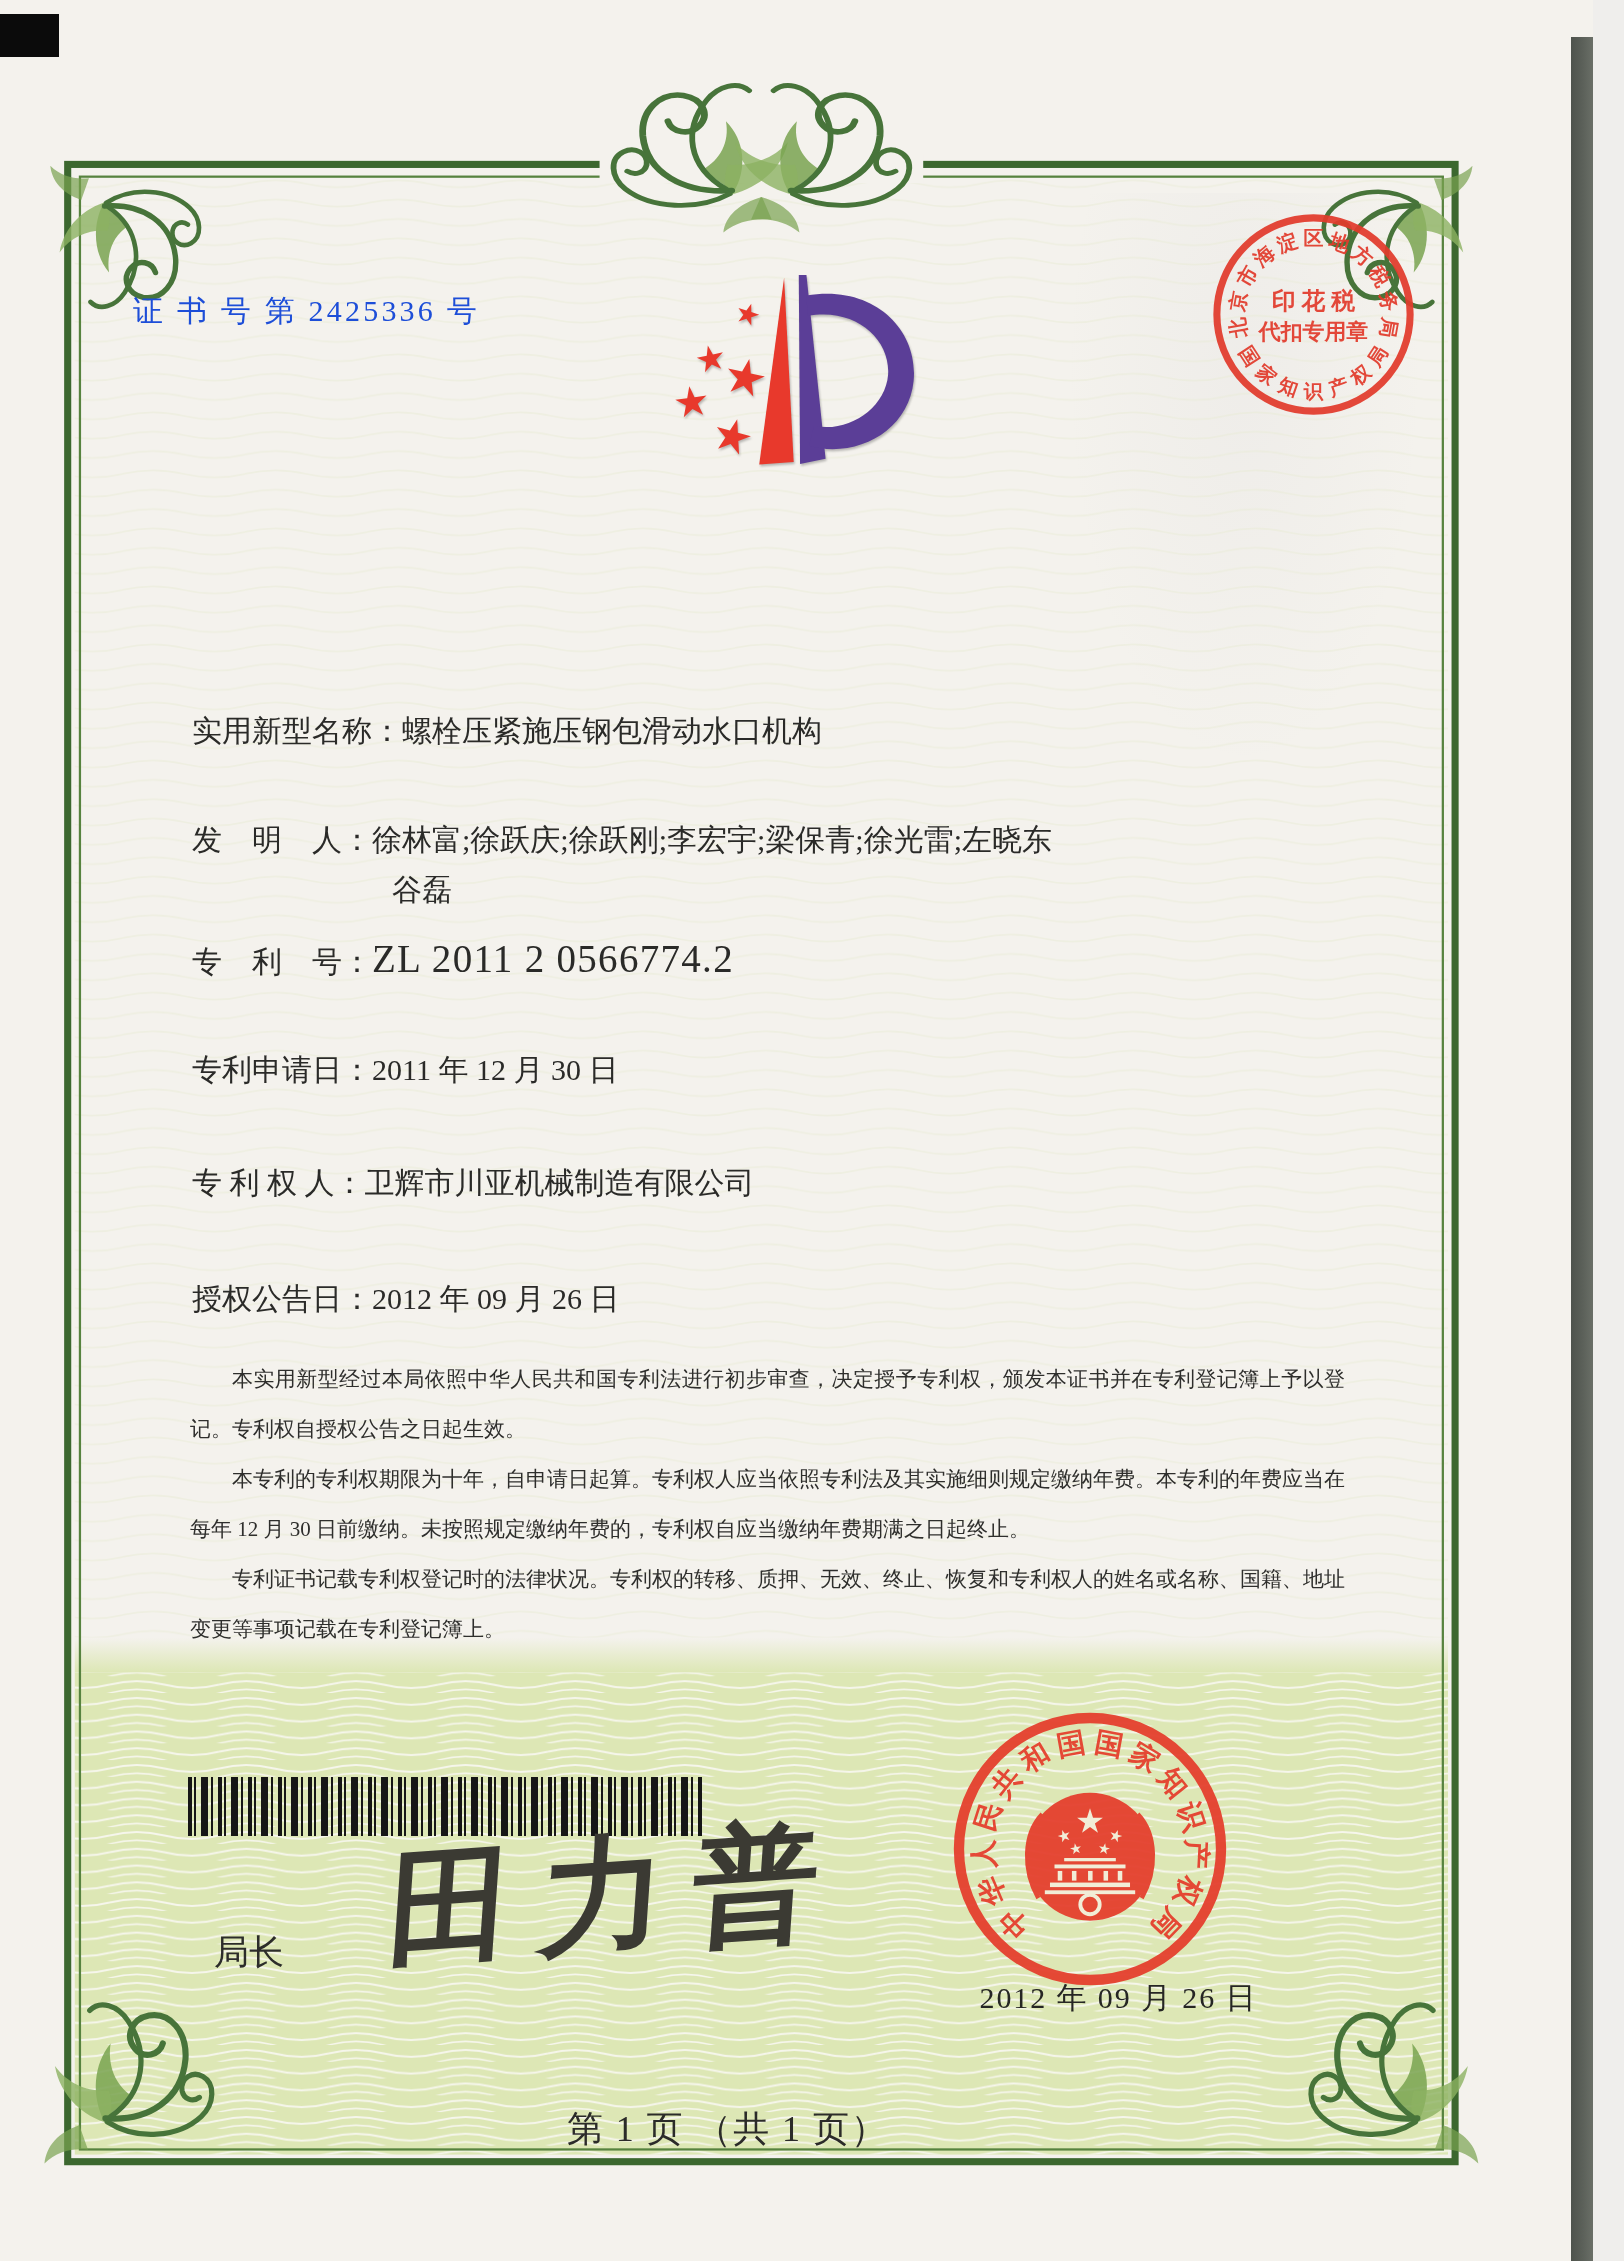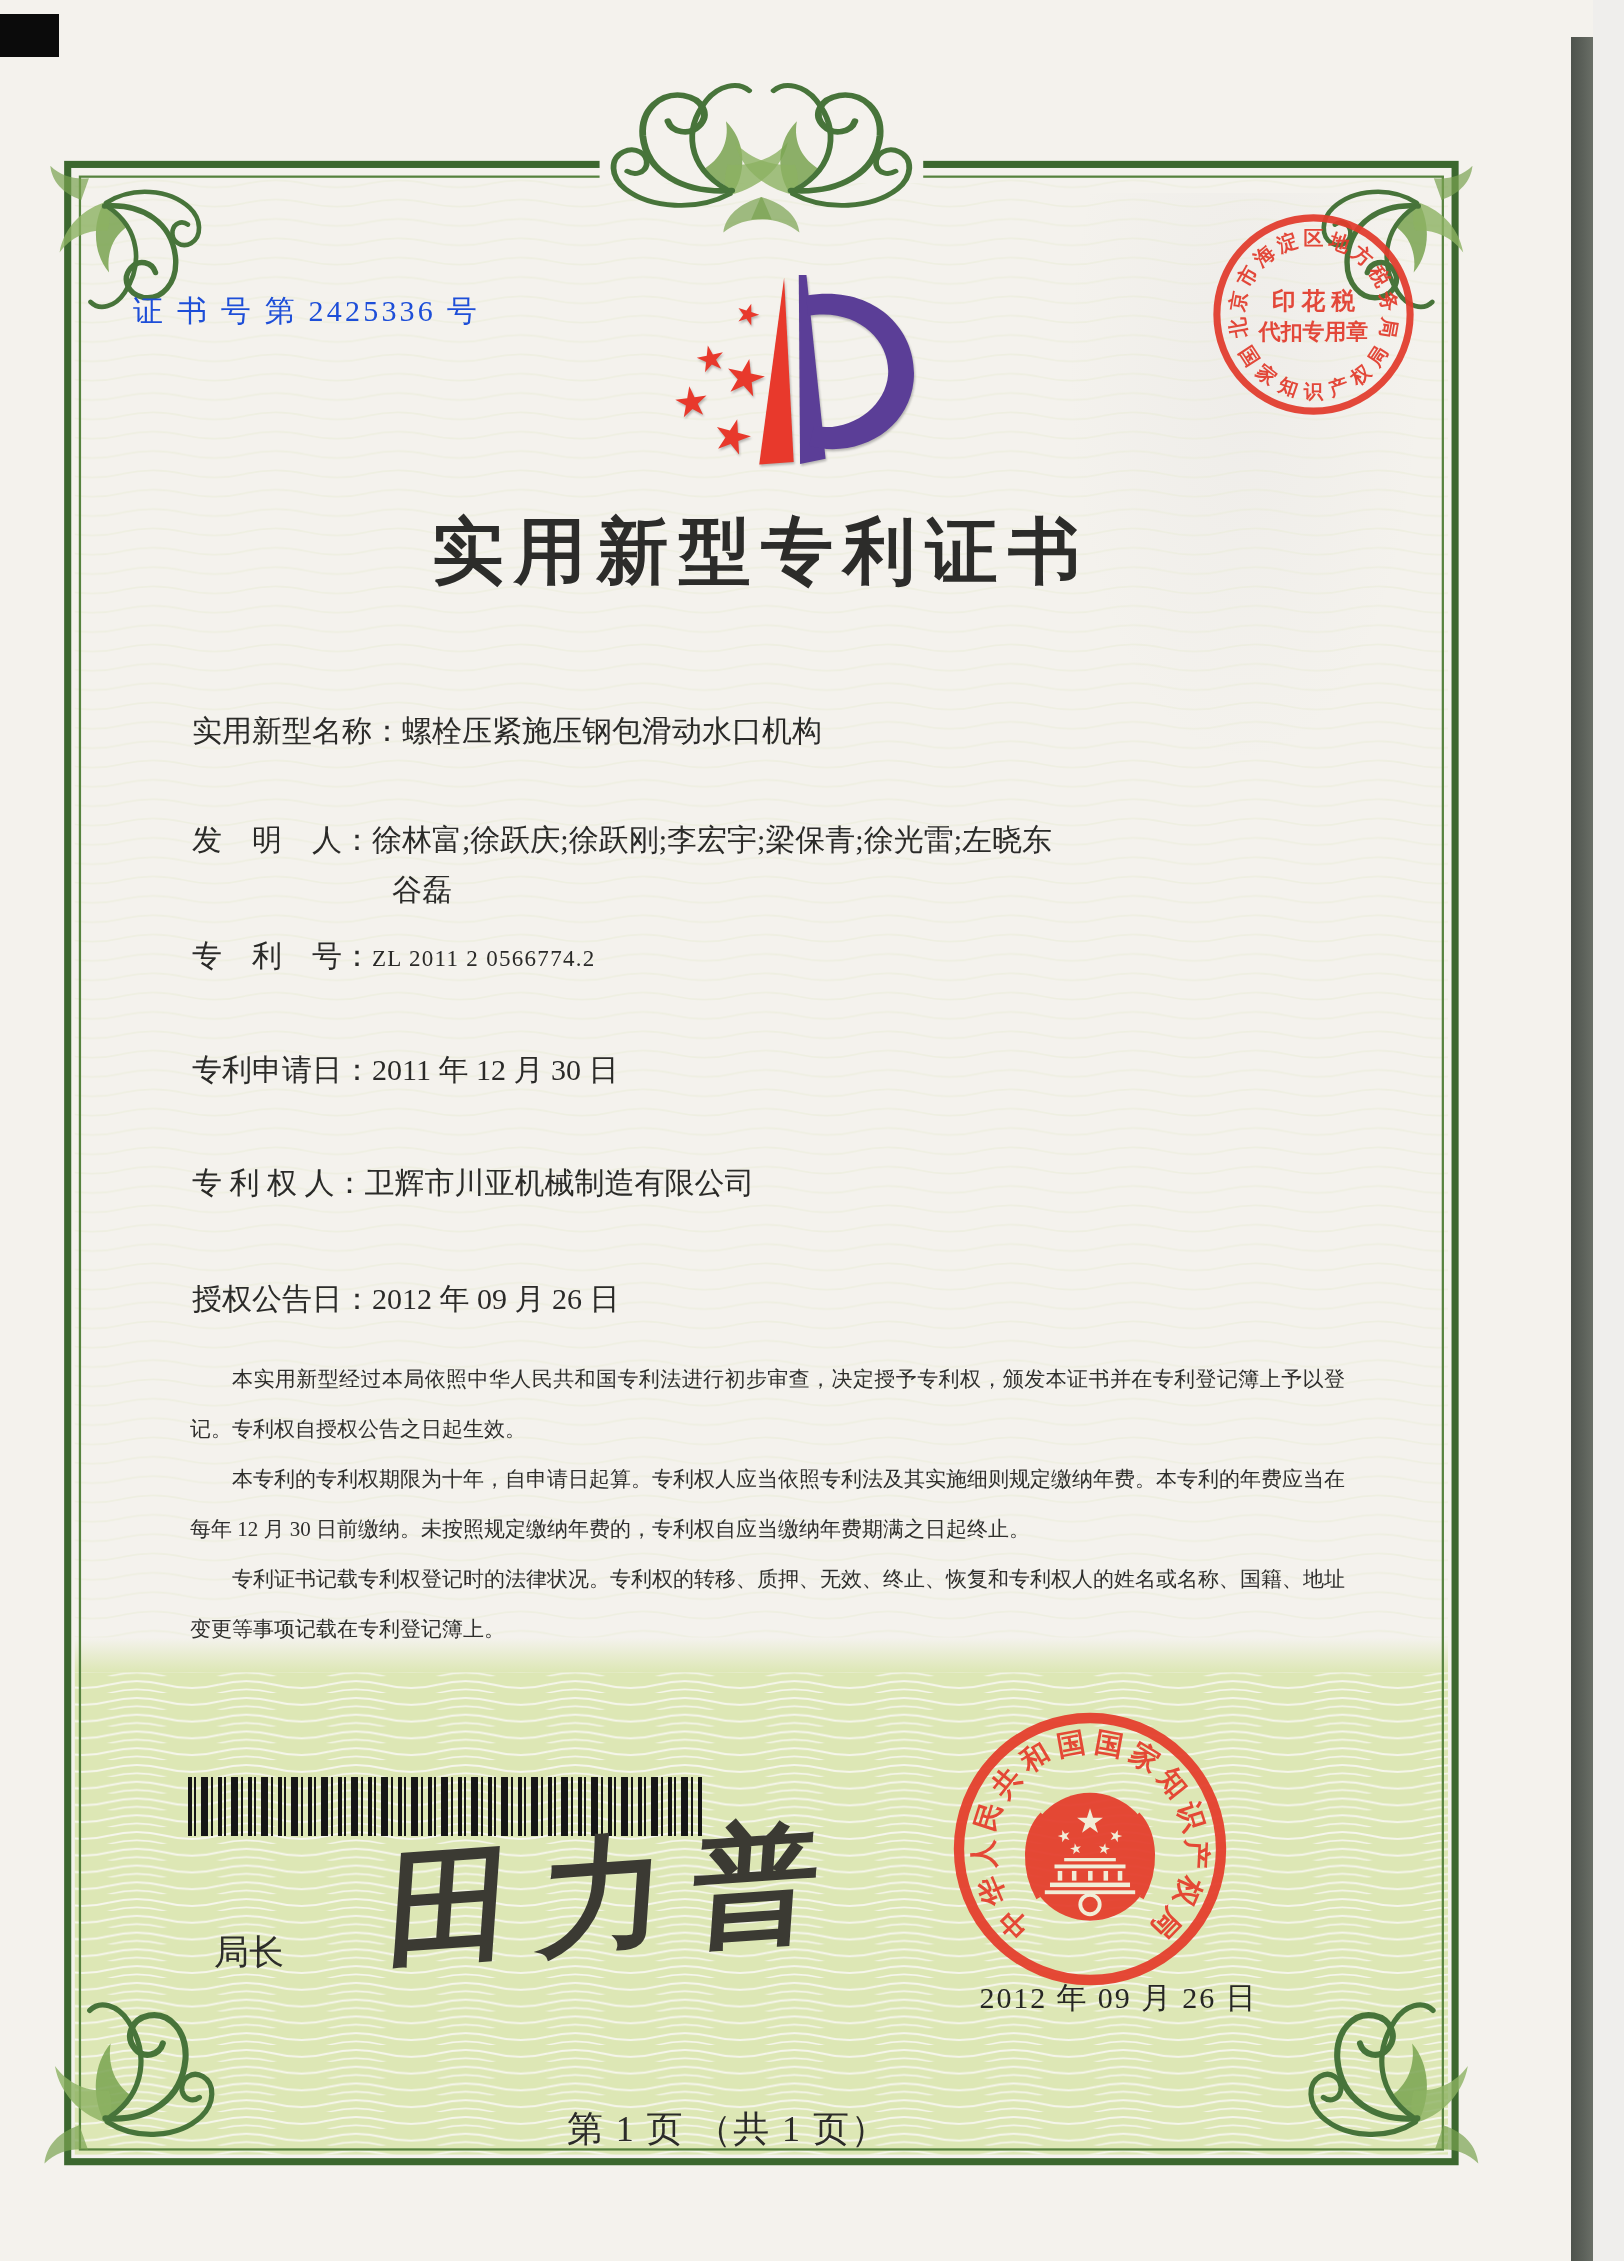--- a/index.html
+++ b/index.html
@@ -14,21 +14,21 @@
   
   #cert-no{left:133px;top:291px;font-size:30px;letter-spacing:3.2px;color:#1d4ed8;white-space:nowrap;}
   
   #title{left:64px;top:504px;width:1394px;text-align:center;font-size:72px;font-weight:bold;
          letter-spacing:10.3px;color:#2c2c2a;white-space:nowrap;}
   
   .field{left:192px;font-size:30px;white-space:nowrap;color:#2a2a28;}
   .field .lbl{display:inline-block;}
   #f-name{top:711px;} #f-inventor{top:820px;} #f-inventor2{top:870px;left:392px;}
   #f-patno{top:936px;} #f-filing{top:1050px;} #f-patentee{top:1163px;} #f-grant{top:1279px;}
-  #f-patno .val{font-size:23px;letter-spacing:1.3px;}
+  #f-patno .val{font-size:39px;letter-spacing:1.3px;}
   
   #body-text{left:190px;top:1354px;width:1155px;font-size:21px;line-height:50px;text-align:justify;color:#2e2e2c;}
   #body-text p{margin:0;text-indent:2em;}
   
   #barcode{left:188px;top:1777px;width:515px;height:59px;
     background:repeating-linear-gradient(90deg,#161616 0 3.9px,rgba(0,0,0,0) 3.9px 6.4px,#161616 6.4px 8.4px,rgba(0,0,0,0) 8.4px 13.5px,#161616 13.5px 20px,rgba(0,0,0,0) 20px 23px,#161616 23px 25px,rgba(0,0,0,0) 25px 30px);}
   
   #sig-label{left:214px;top:1929px;font-size:35px;color:#2c2c2a;}
   #sig-name{left:387px;top:1812px;font-size:126px;color:#3b3a33;letter-spacing:27px;white-space:nowrap;
             transform:rotate(-4deg) skewX(-8deg);font-weight:bold;}
@@ -146,21 +146,20 @@
         <text x="131.25738961959834" y="282.5167104963187" transform="rotate(379 131.25738961959834 282.5167104963187)" text-anchor="middle" dominant-baseline="central" font-size="30">知</text>
         <text x="170.00000000000003" y="289" transform="rotate(360 170.00000000000003 289)" text-anchor="middle" dominant-baseline="central" font-size="30">识</text>
         <text x="208.7426103804017" y="282.5167104963187" transform="rotate(341 208.7426103804017 282.5167104963187)" text-anchor="middle" dominant-baseline="central" font-size="30">产</text>
         <text x="243.26371556375335" y="263.7732796791999" transform="rotate(322 243.26371556375335 263.7732796791999)" text-anchor="middle" dominant-baseline="central" font-size="30">权</text>
         <text x="269.8017975855055" y="234.8120451667882" transform="rotate(303 269.8017975855055 234.8120451667882)" text-anchor="middle" dominant-baseline="central" font-size="30">局</text>
       </g>
     <text x="170" y="162" text-anchor="middle" font-size="37" font-weight="bold" fill="#e23b2c">印 花 税</text>
     <text x="170" y="208" text-anchor="middle" font-size="34" font-weight="bold" fill="#e23b2c">代扣专用章</text>
   </svg>
 
-  <div class="abs" id="title">实用新型专利证书</div>
 
   <div class="abs field" id="f-name">
     <span class="lbl">实用新型名称：</span><span class="val">螺栓压紧施压钢包滑动水口机构</span>
   </div>
   <div class="abs field" id="f-inventor">
     <span class="lbl">发　明　人：</span><span class="val">徐林富;徐跃庆;徐跃刚;李宏宇;梁保青;徐光雷;左晓东</span>
   </div>
   <div class="abs field" id="f-inventor2">谷磊</div>
   <div class="abs field" id="f-patno">
     <span class="lbl">专　利　号：</span><span class="val">ZL 2011 2 0566774.2</span>

